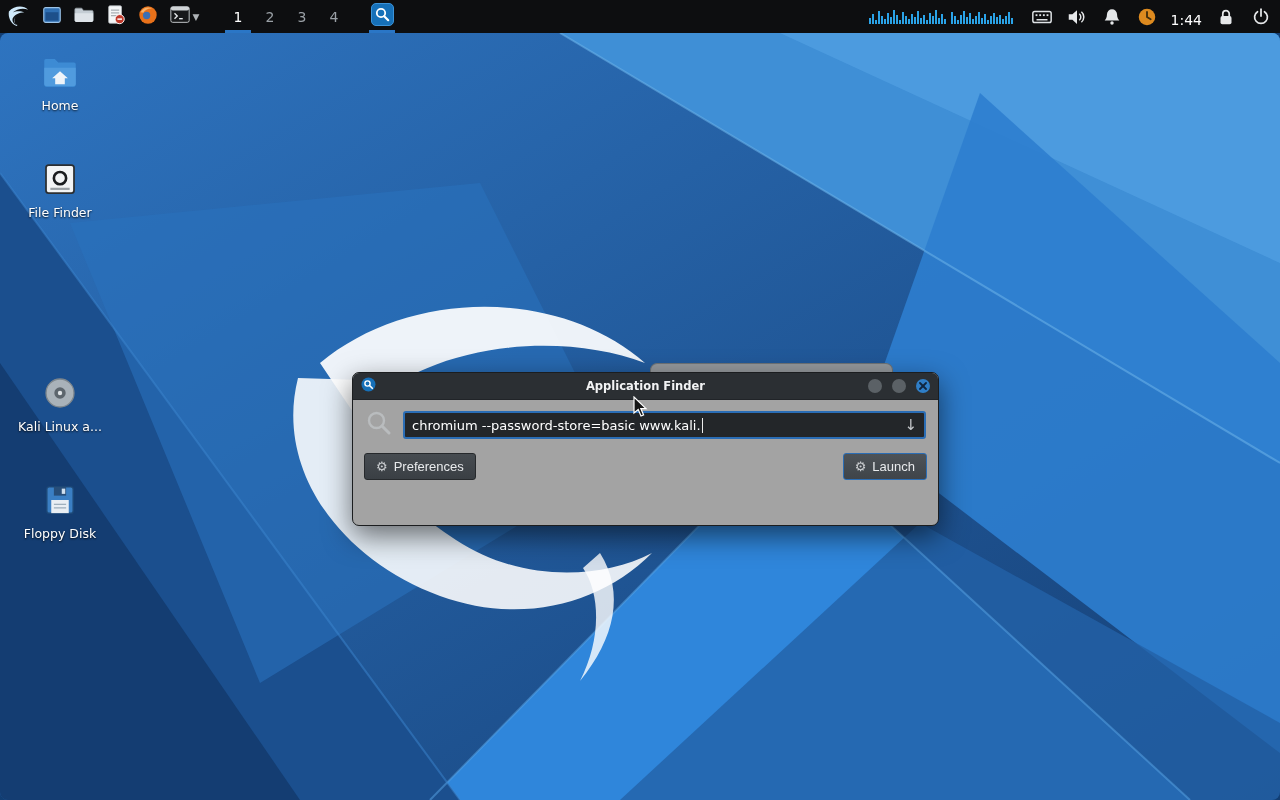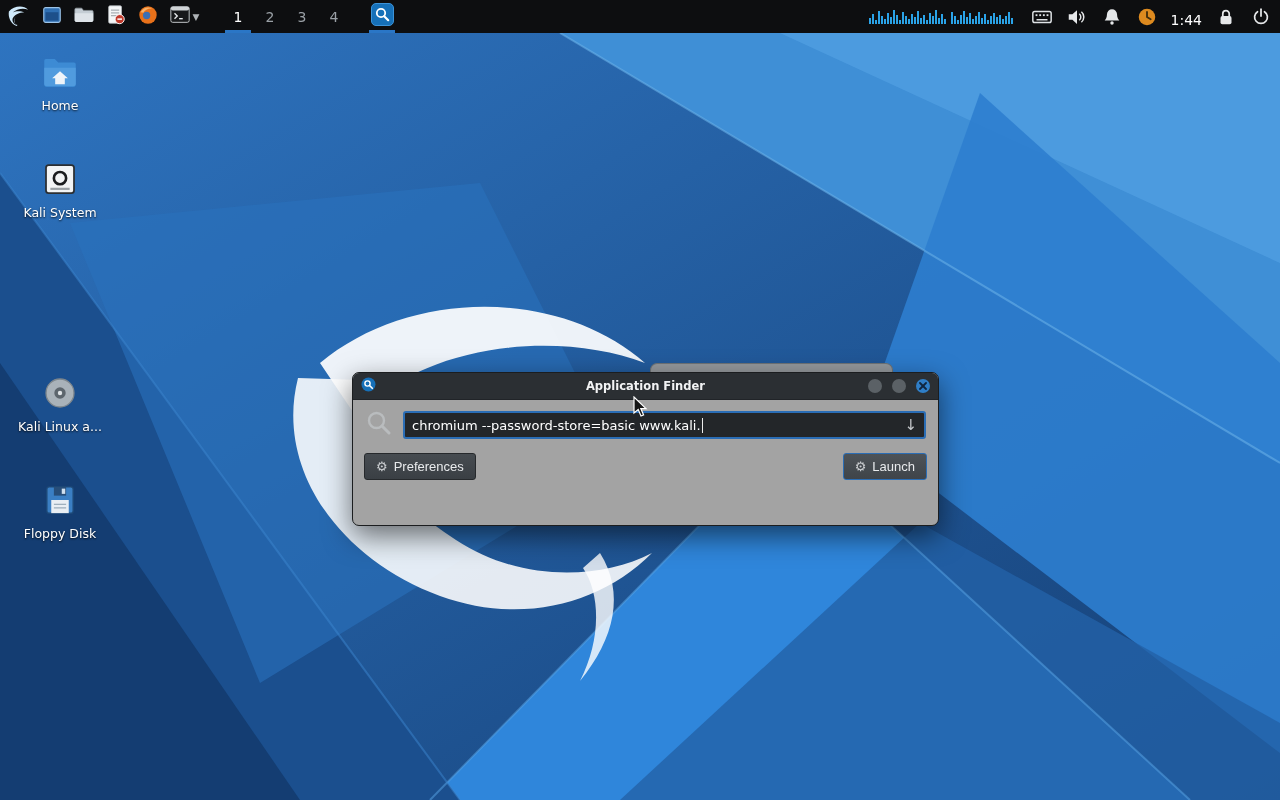--- a/index.html
+++ b/index.html
@@ -15,21 +15,21 @@
   .active-line { position:absolute; bottom:0; left:3px; right:3px; height:3px; background:#2a76c6; }
   .ws { width:32px; color:#9aa0a6; font-size:14px; }
   .ws.active { color:#ffffff; }
   .pager { display:flex; margin-left:18px; }
   .finder-launcher { margin-left:16px; }
   .caret-down { color:#aeb2b6; font-size:9px; margin-left:2px; }
   .right-group { margin-left:auto; display:flex; align-items:center; gap:13px; padding-right:8px; }
   .clock { color:#ffffff; font-size:14px;margin-top:7px; }
 
   
-  .desktop { position:absolute; top:33px; left:0; right:0; bottom:0; overflow:hidden; }
+  .desktop { position:absolute; top:33px; left:0; right:0; bottom:0; overflow:hidden;border-radius:8px; }
   .wallpaper { position:absolute; inset:0; width:100%; height:100%; }
 
   .dicon { position:absolute; left:12px; width:96px; text-align:center; z-index:5; }
   .dicon .glyph { display:flex; justify-content:center; }
   .dicon .lbl { margin-top:5px; color:#ffffff; font-size:12.5px;
     text-shadow:0 1px 2px rgba(0,0,0,.85); white-space:nowrap; }
 
   
   .peek-window { position:absolute; left:650px; top:330px; width:243px; height:12px;
     background:#94989c; border:1px solid #6f7477; border-bottom:none;
@@ -255,21 +255,21 @@
   </div>
 
   <div class="dicon" style="top:125px">
     <span class="glyph">
       <svg width="42" height="42" viewBox="0 0 48 48">
         <rect x="8" y="8" width="32" height="32" rx="3" fill="#f2f4f5" stroke="#2b2e31" stroke-width="2"></rect>
         <circle cx="24" cy="23" r="7" fill="none" stroke="#1a1c1e" stroke-width="3"></circle>
         <rect x="13" y="34" width="22" height="2.5" fill="#9aa0a4"></rect>
       </svg>
     </span>
-    <div class="lbl">Kali System</div>
+    <div class="lbl">File Finder</div>
   </div>
 
 
   <div class="dicon" style="top:339px">
     <span class="glyph">
       <svg width="42" height="42" viewBox="0 0 48 48">
         <circle cx="24" cy="24" r="16" fill="#a9b2b9"></circle>
         <circle cx="24" cy="24" r="16" fill="none" stroke="#7d868d" stroke-width="1.5"></circle>
         <circle cx="24" cy="24" r="6.5" fill="#5d666d"></circle>
         <circle cx="24" cy="24" r="2.5" fill="#dfe3e6"></circle>

